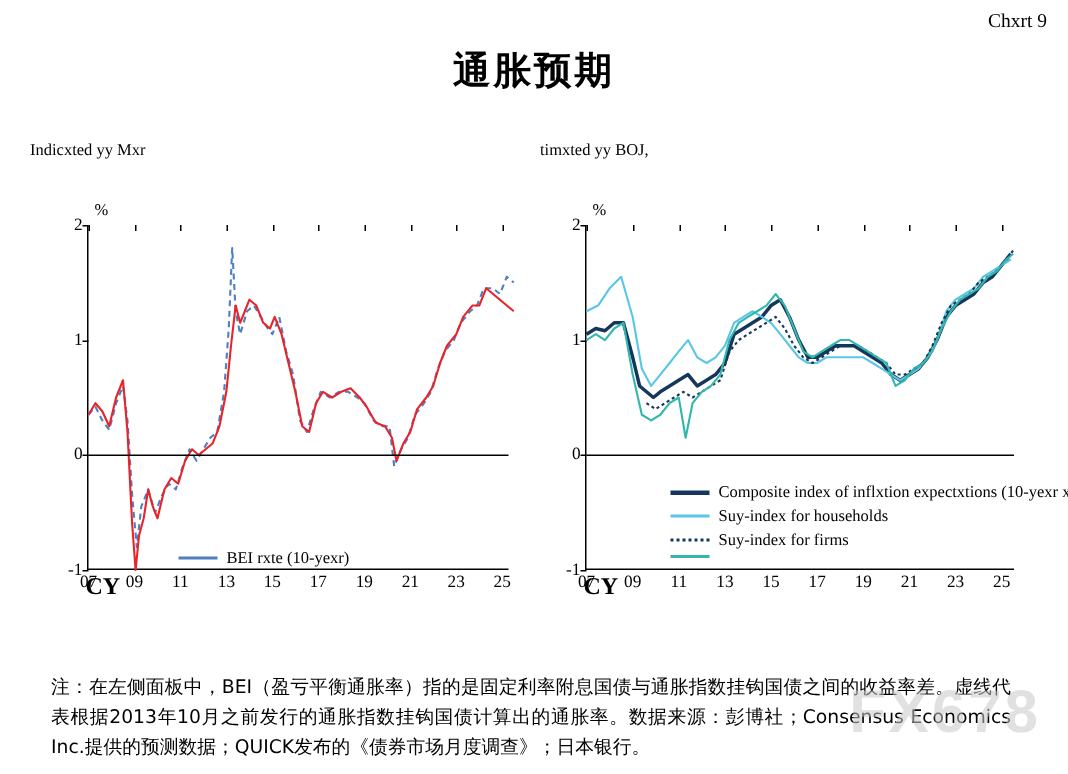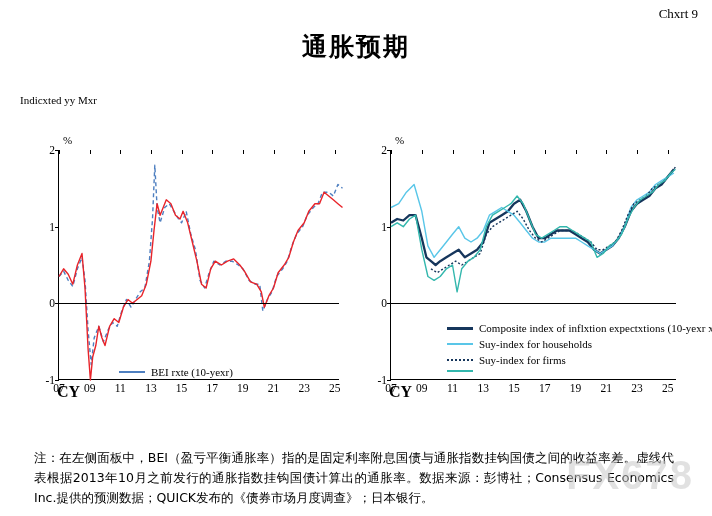--- a/index.html
+++ b/index.html
@@ -107,20 +107,21 @@
   }
 </style>
 </head>
 <body>
 
 <div class="chart-no">Chxrt 9</div>
 <div class="main-title">通胀预期</div>
 
 <div class="panel-title" id="left-title">Indicxted yy Mxr</div>
 <div class="panel-title" id="right-title">
+  <div>timxted yy BOJ,</div>
 </div>
 
 <div class="panel" id="left-panel">
   <div class="plot" id="left-plot">
     <div class="unit" style="left:4px;top:-16px;">%</div>
     <div class="cy-label">CY</div>
     <svg class="series" id="left-svg" width="285" height="230">
         <path d="M0.0 126.5 L4.6 121.1 L9.2 130.3 L13.8 136.5 L18.4 118.8 L23.0 107.3 L26.0 130.3 L29.1 180.2 L32.2 214.7 L35.2 187.8 L39.8 176.3 L44.4 191.7 L49.0 180.2 L53.6 172.5 L58.2 176.3 L62.8 161.0 L67.4 149.5 L72.0 157.2 L76.6 149.5 L81.2 141.8 L85.8 138.0 L90.4 111.2 L93.5 69.0 L95.8 15.3 L98.1 57.5 L101.1 72.8 L105.7 57.5 L110.3 53.7 L114.9 61.3 L119.5 69.0 L122.6 72.8 L127.2 61.3 L131.8 84.3 L136.4 99.7 L141.0 130.3 L145.6 138.0 L150.2 122.7 L154.8 111.2 L160.9 115.0 L167.0 111.2 L173.1 111.2 L179.3 115.0 L183.9 118.8 L190.0 130.3 L196.1 134.2 L200.7 134.2 L203.8 161.0 L208.4 149.5 L213.0 141.8 L217.6 126.5 L223.7 118.8 L228.3 111.2 L232.9 95.8 L237.5 84.3 L243.6 76.7 L248.2 65.2 L254.4 57.5 L259.0 53.7 L263.5 42.2 L269.7 42.2 L274.3 46.0 L278.9 34.5 L283.5 38.3" fill="none" stroke="#4e7fc0" stroke-width="1.4" stroke-dasharray="4,3" stroke-linejoin="round"></path>
         <path d="M0.0 126.5 L4.6 118.8 L9.2 124.2 L13.8 134.2 L18.4 115.0 L23.0 103.5 L26.0 138.0 L29.1 199.3 L31.4 230.0 L33.7 207.0 L36.8 195.5 L39.8 176.3 L42.9 187.8 L46.0 195.5 L50.6 176.3 L55.2 168.7 L59.8 172.5 L64.4 157.2 L69.0 149.5 L73.5 153.3 L78.1 149.5 L82.7 145.7 L87.3 134.2 L91.9 111.2 L95.0 80.5 L98.1 53.7 L101.1 65.2 L104.2 57.5 L107.3 49.8 L111.9 53.7 L116.5 65.2 L121.0 69.0 L124.1 61.3 L128.7 72.8 L133.3 92.0 L137.9 111.2 L142.5 134.2 L147.1 138.0 L151.7 118.8 L156.3 111.2 L162.4 115.0 L168.5 111.2 L174.7 108.9 L180.8 115.0 L185.4 121.1 L191.5 131.9 L197.7 134.2 L202.3 141.8 L205.3 157.2 L209.9 145.7 L214.5 138.0 L219.1 122.7 L225.2 115.0 L229.8 107.3 L234.4 92.0 L239.0 80.5 L245.2 72.8 L249.8 61.3 L255.9 53.7 L260.5 53.7 L265.1 42.2 L269.7 46.0 L274.3 49.8 L278.9 53.7 L283.5 57.5" fill="none" stroke="#e8242a" stroke-width="1.4" stroke-linejoin="round"></path>
       </svg>

